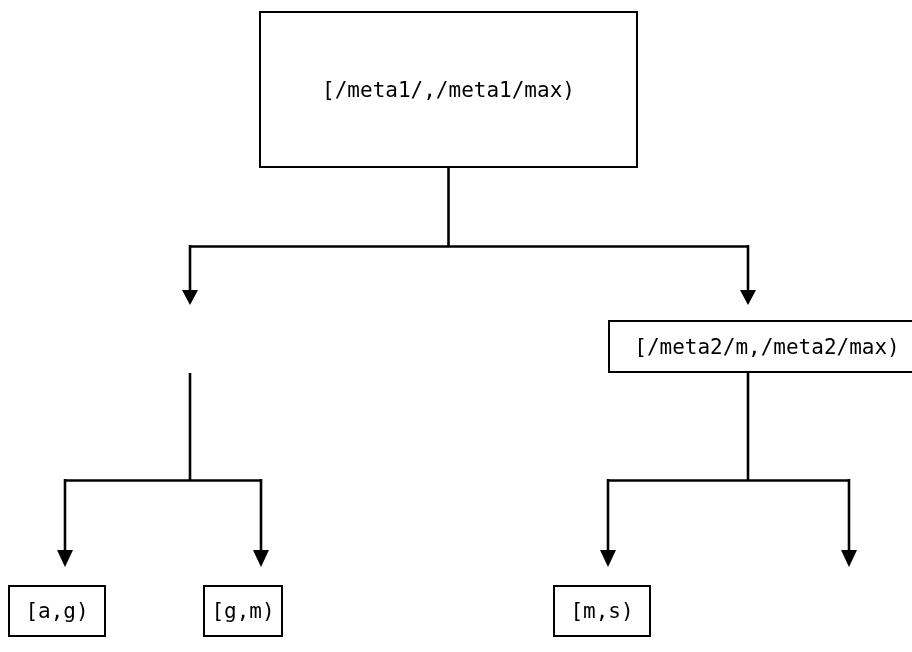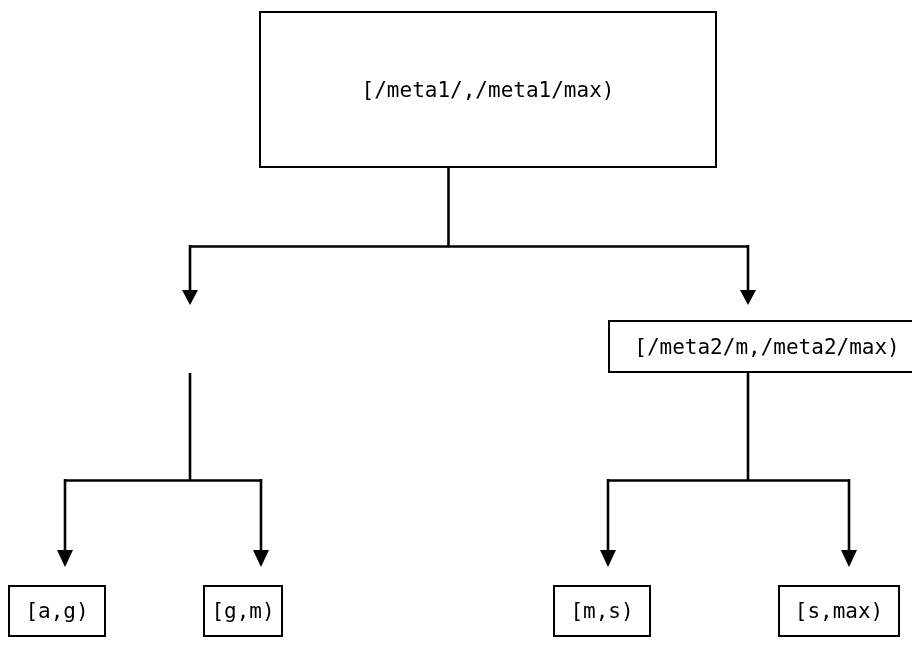--- a/index.html
+++ b/index.html
@@ -82,38 +82,35 @@
     <path class="edge-line" d="M 748 373 L 748 480.5"></path>
     <path class="edge-line" d="M 608 480.5 L 849 480.5"></path>
 
     <path class="edge-line" d="M 608 479 L 608 552"></path>
     <polygon class="arrow-head" points="600,550 616,550 608,567"></polygon>
 
     <path class="edge-line" d="M 849 479 L 849 552"></path>
     <polygon class="arrow-head" points="841,550 857,550 849,567"></polygon>
   </svg>
 
-  <div class="node node-root" style="left:259px; top:11px; width:458px; height:157px;">
+  <div class="node node-root" style="left:259px; top:11px; width:379px; height:157px;">
     <span class="node-label">[/meta1/,/meta1/max)</span>
   </div>
 
 
   <div class="node node-mid" style="left:608px; top:320px; width:318px; height:53px;">
     <span class="node-label">[/meta2/m,/meta2/max)</span>
   </div>
 
   <div class="node node-leaf" style="left:8px; top:585px; width:98px; height:52px;">
     <span class="node-label">[a,g)</span>
   </div>
 
   <div class="node node-leaf" style="left:203px; top:585px; width:80px; height:52px;">
     <span class="node-label">[g,m)</span>
   </div>
 
   <div class="node node-leaf" style="left:553px; top:585px; width:98px; height:52px;align-items:center;">
     <span class="node-label">[m,s)</span>
   </div>
 
-  <div class="node node-leaf" style="left:778px; top:585px; width:122px; height:52px;">
-    <span class="node-label">[s,max)</span>
-  </div>
 
 </div>
 
 </body></html>

